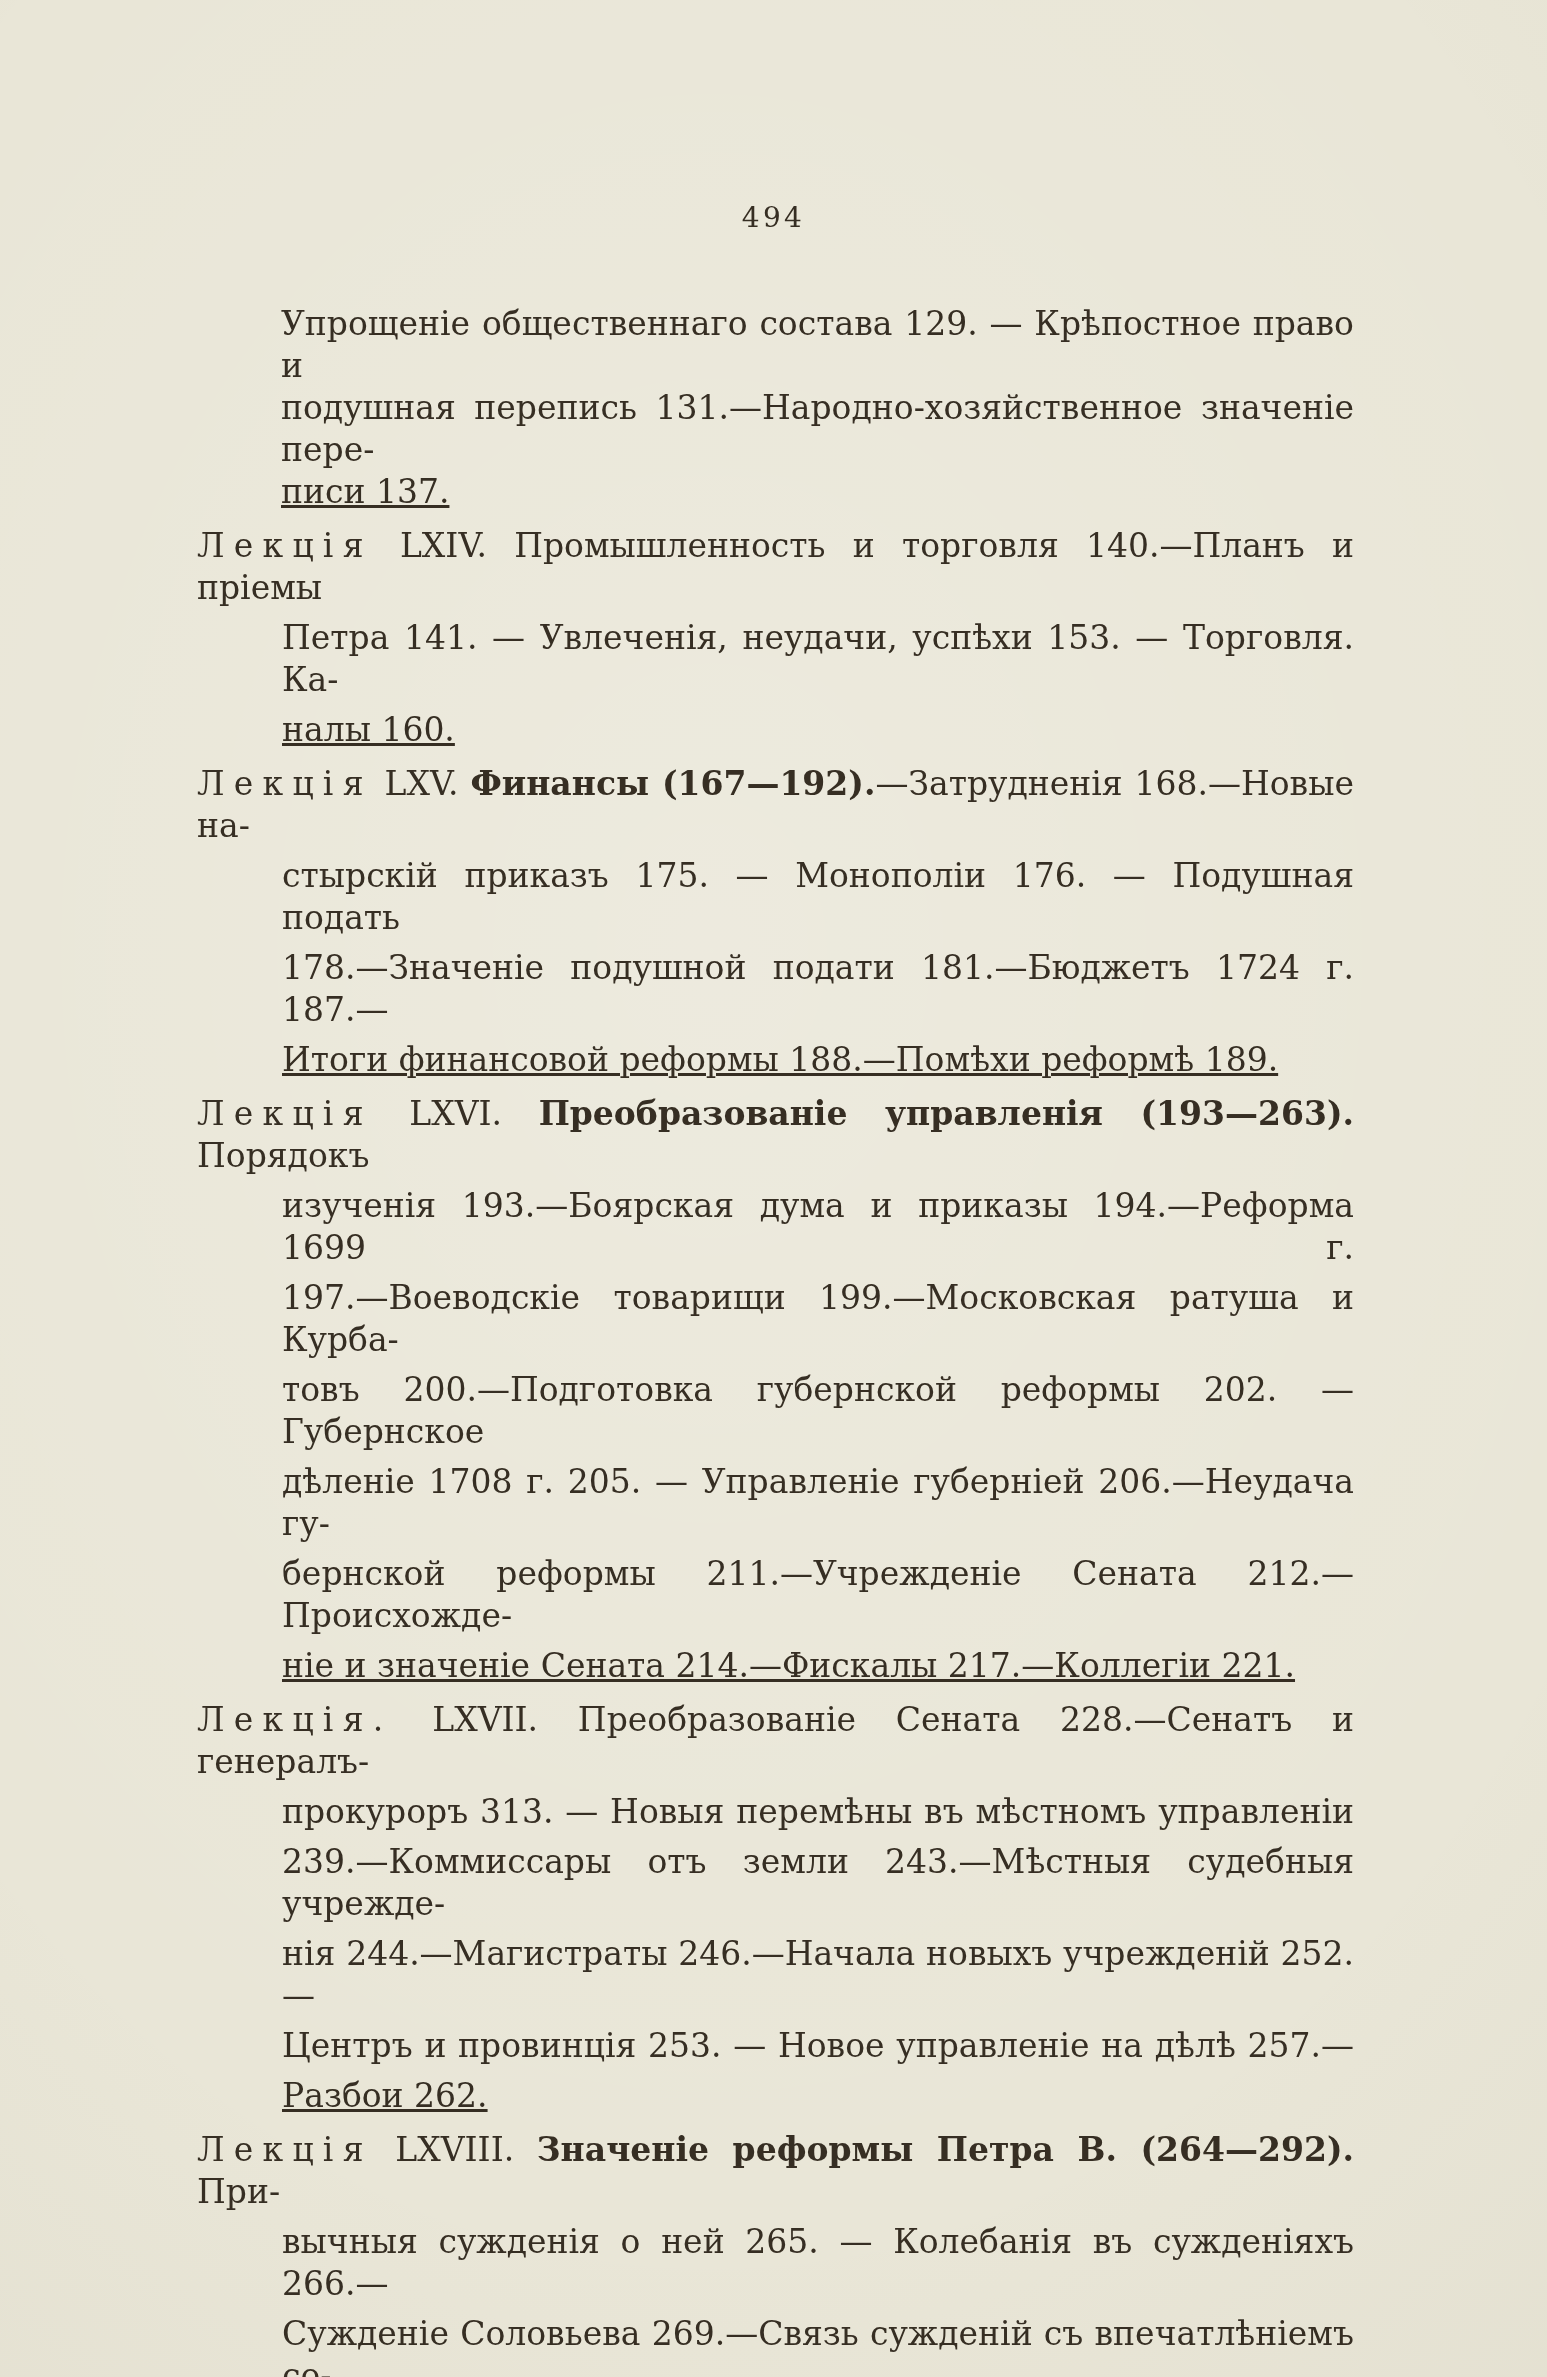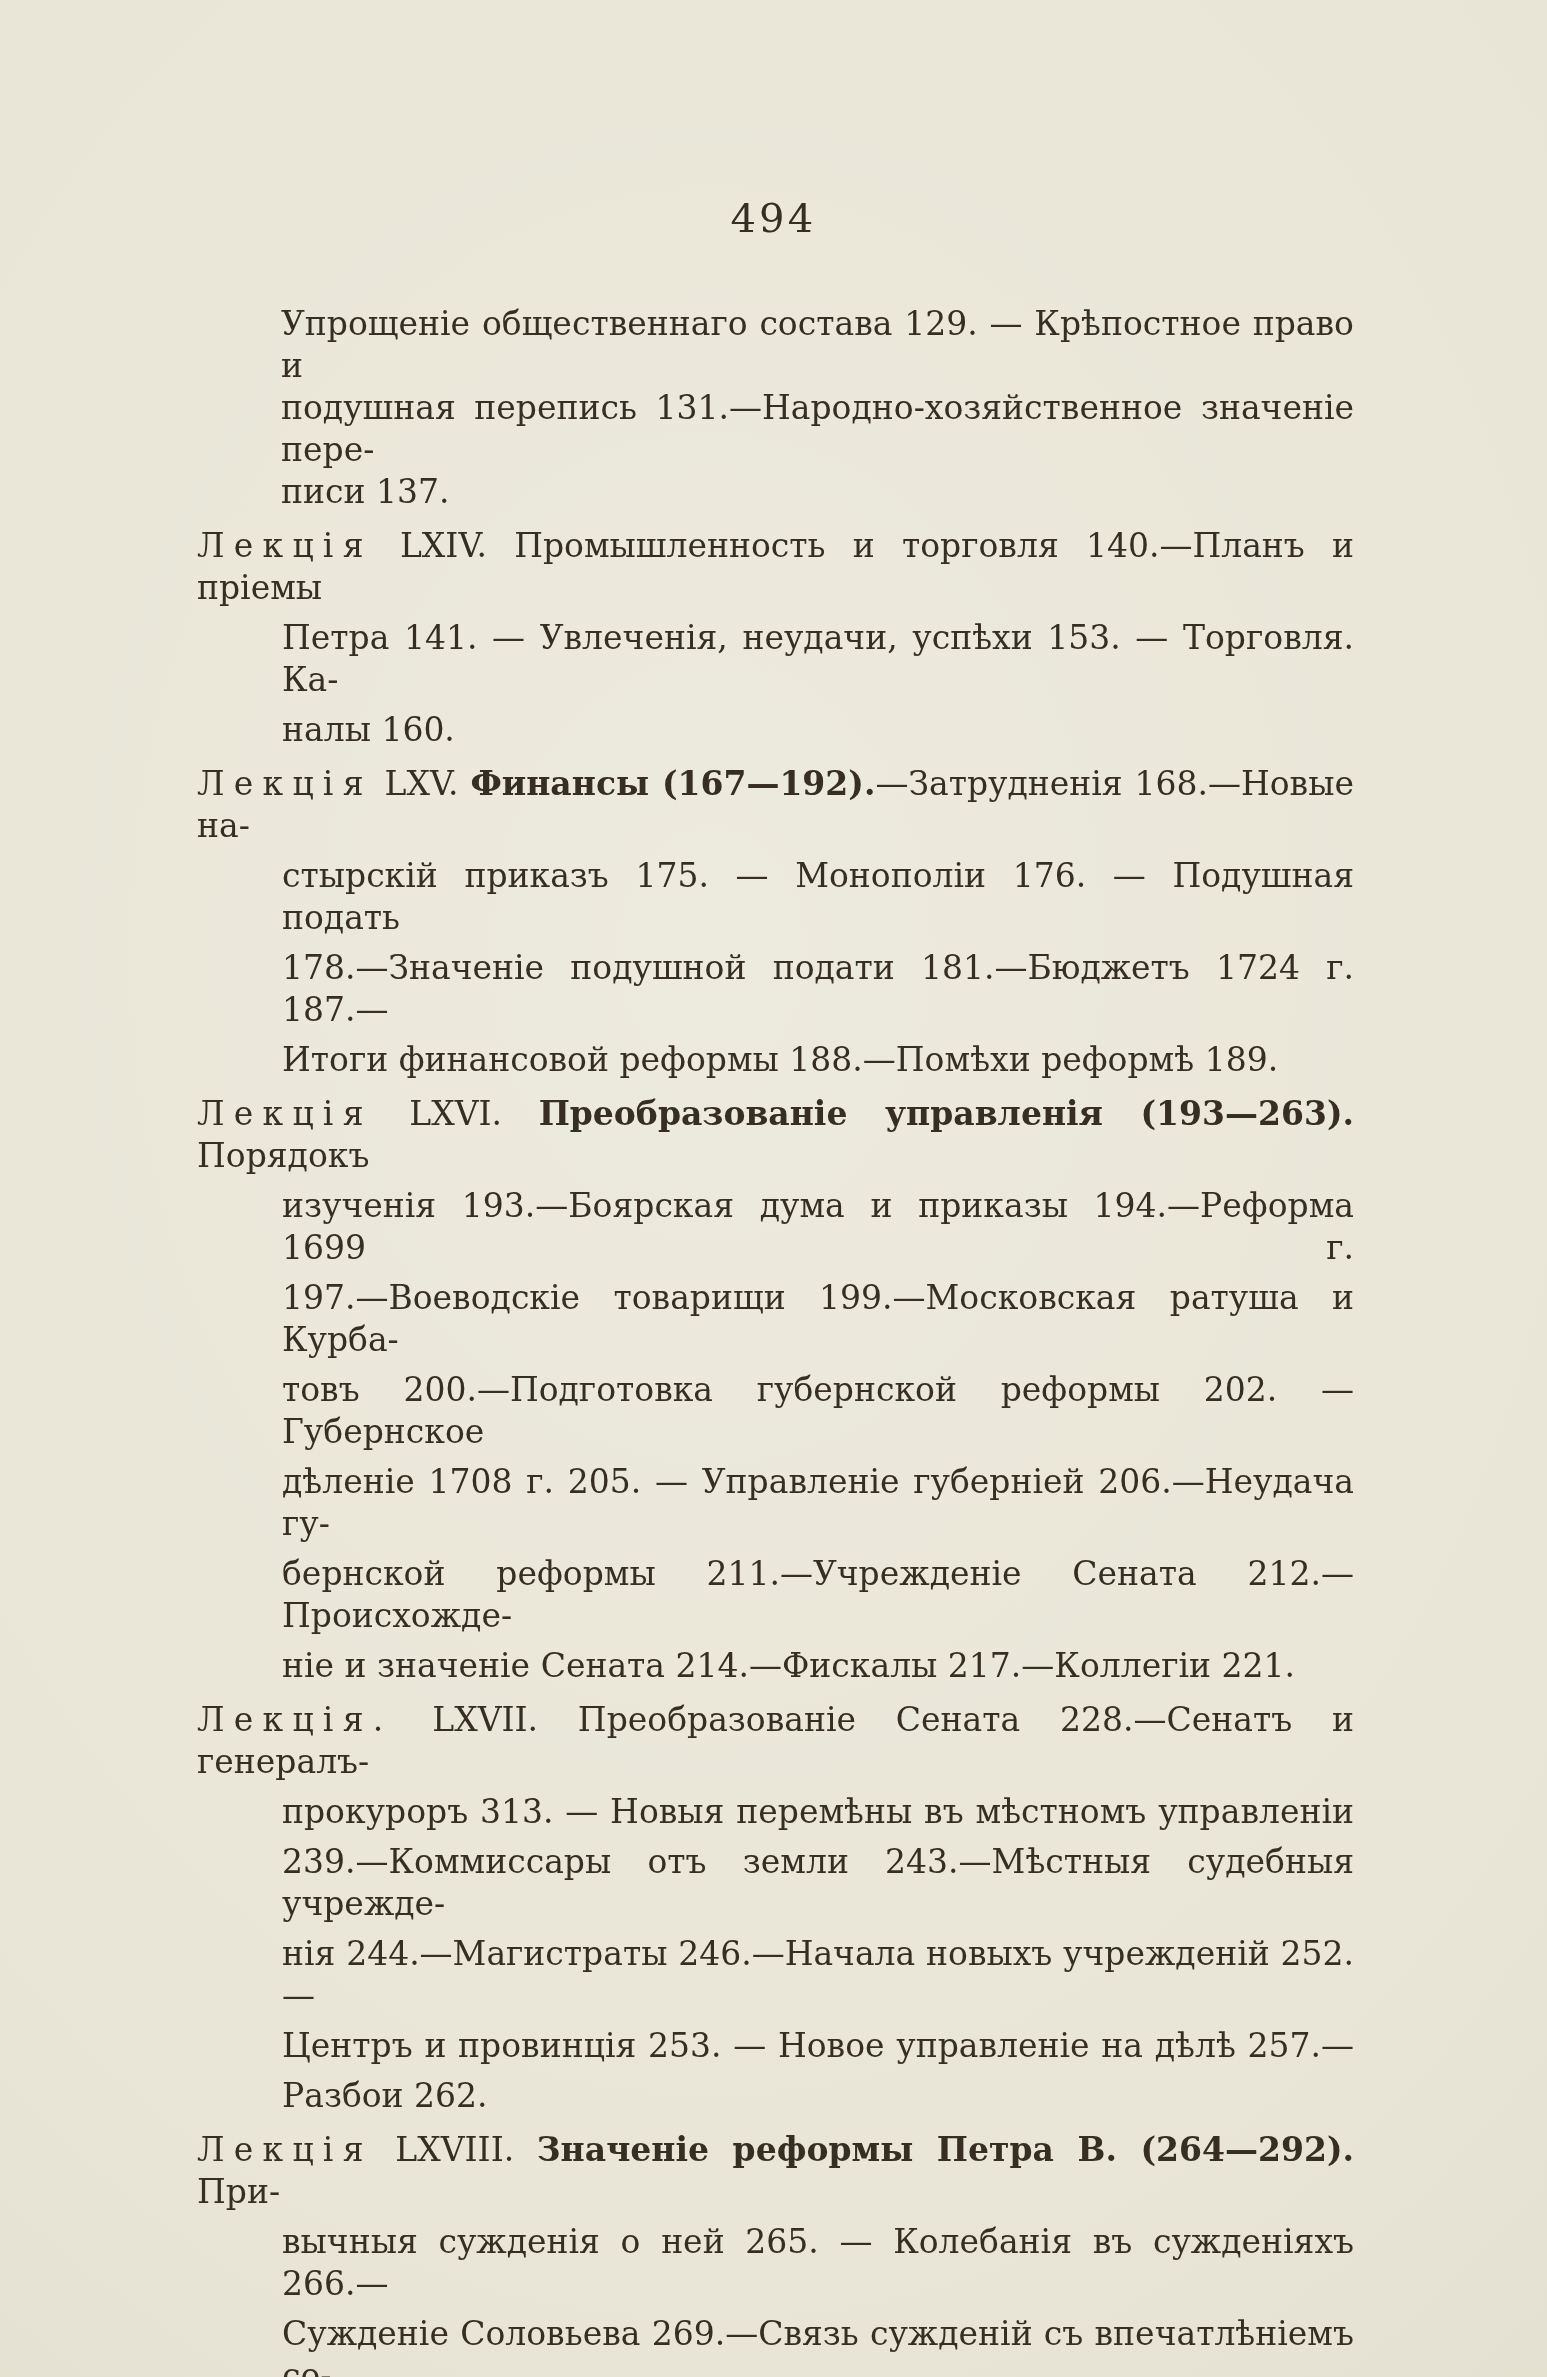--- a/index.html
+++ b/index.html
@@ -17,41 +17,41 @@
         rgba(255,255,255,0.18) 0%,
         rgba(255,255,255,0.00) 45%,
         rgba(90,80,55,0.06) 78%,
         rgba(70,60,40,0.16) 100%),
       var(--paper);
     overflow: hidden;
   }
   .page-number {
     padding-top: 197px;
     text-align: center;
-    font-size: 40px;
+    font-size: 28px;
     line-height: 42px;
     letter-spacing: 3.3px;
   }
   .toc {
     margin-left: 197px;
     margin-top: 64px;
     width: 1157px;
     font-size: 33px;
     line-height: 42px;
   }
   .para { margin-top: 12px; }
   .para:first-child { margin-top: 0; }
   .line {
     text-align: justify;
     text-align-last: justify;
     white-space: normal;
   }
   .line.wrap { margin-left: 85px; margin-top: 8px; }
   .continuation .line { margin-left: 84px; }
-  .line.last { text-align-last: left; }
+  .line.last { text-align-last: left; text-decoration: underline; }
   .b { font-weight: bold; }
   .sp { letter-spacing: 0.28em; }
 </style>
 </head>
 <body>
 
 <div class="page-number">494</div>
 
 <div class="toc">
     <div class="para continuation">

